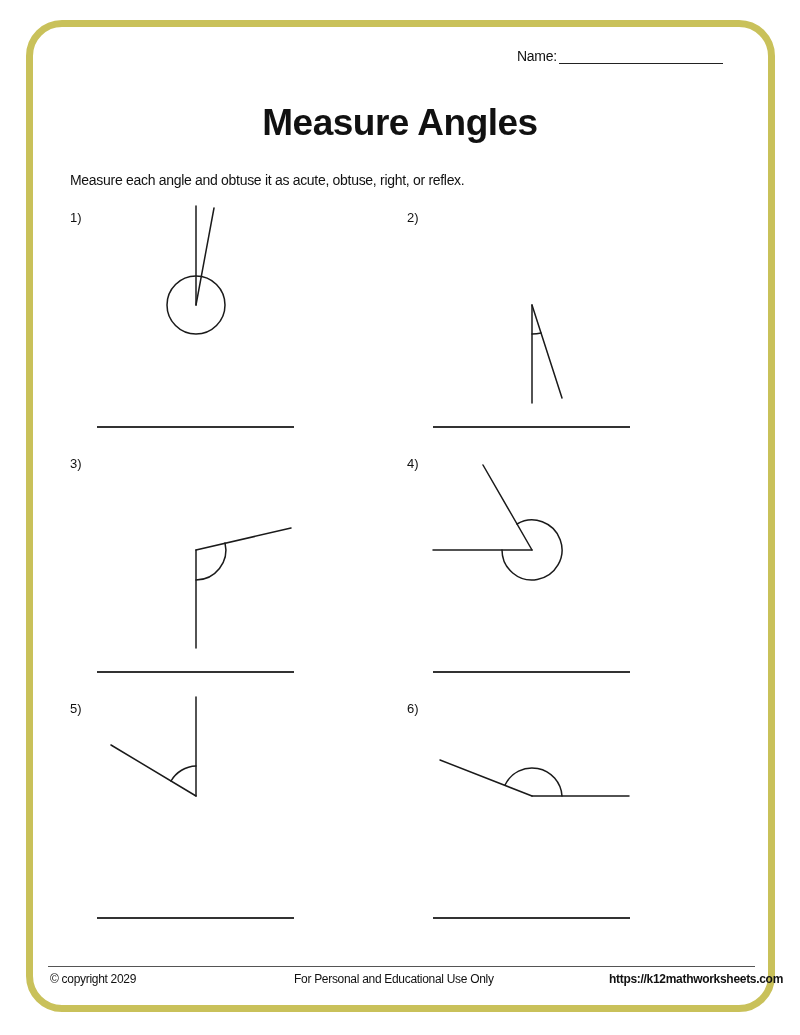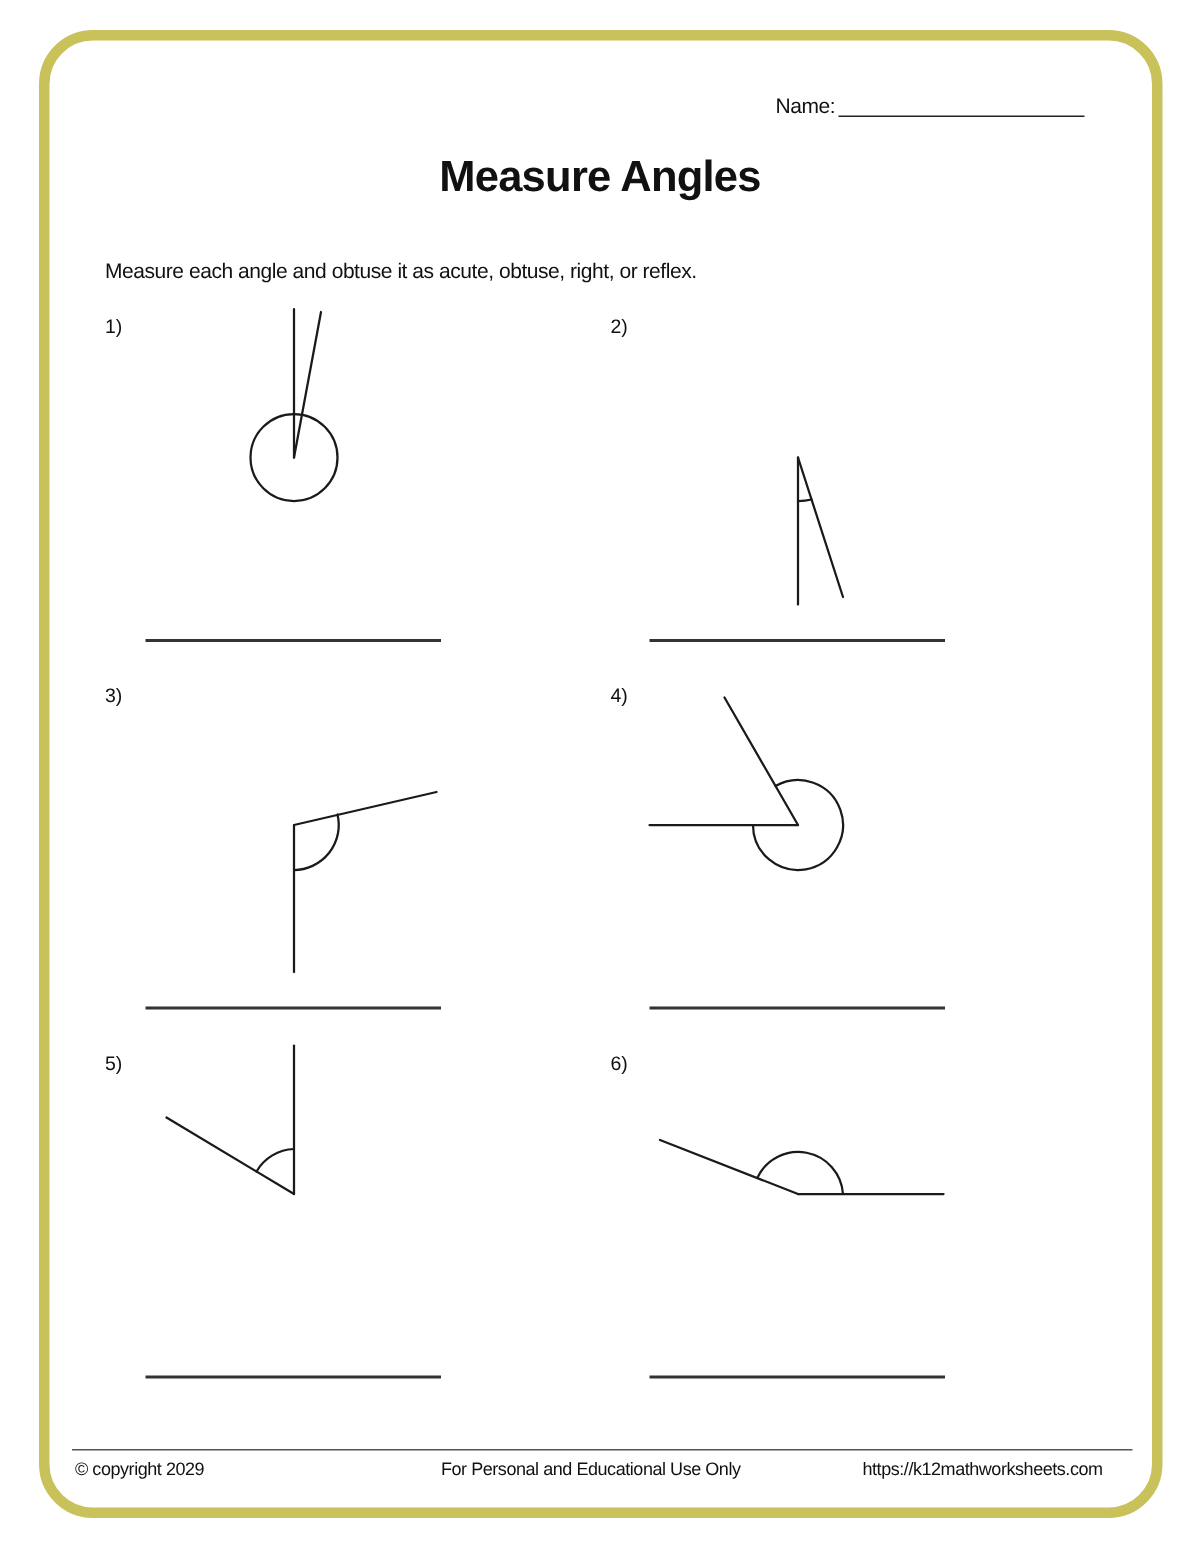--- a/index.html
+++ b/index.html
@@ -1,23 +1,23 @@
 <!DOCTYPE html>
 <html><head>
   <meta charset="utf-8">
   <style>
     html, body { margin: 0; padding: 0; background: #ffffff; }
     body { width: 800px; height: 1035px; position: relative; overflow: hidden;
            font-family: "Liberation Sans", "DejaVu Sans", sans-serif; color: #111; }
     .frame { position: absolute; left: 26px; top: 20px; width: 735px; height: 978px;
              border: 7px solid #c9c15a; border-radius: 36px; background: #fff; }
-    .name-line { position: absolute; top: 62px; left: 517px; font-size: 14px; letter-spacing: -0.3px; }
+    .name-line { position: absolute; top: 48px; left: 517px; font-size: 14px; letter-spacing: -0.3px; }
     .name-line .blank { display: inline-block; width: 164px; border-bottom: 1px solid #222; height: 14px; vertical-align: -3px; margin-left: 2px; }
     .title { position: absolute; top: 102px; left: 0; width: 800px; text-align: center;
-             font-size: 29px; font-weight: bold; letter-spacing: -0.5px; }
+             font-size: 37px; font-weight: bold; letter-spacing: -0.5px; }
     .instructions { position: absolute; top: 172px; left: 70px; font-size: 14px; letter-spacing: -0.3px; }
     .qnum { position: absolute; font-size: 13px; }
     svg.drawing { position: absolute; left: 0; top: 0; }
     .footer-rule { position: absolute; left: 48px; top: 966px; width: 707px; height: 0; border-top: 1px solid #555; }
     .footer { position: absolute; top: 972px; font-size: 12px; letter-spacing: -0.3px; }
   </style>
 </head>
 <body>
 
 <div class="frame"></div>
@@ -82,13 +82,13 @@
     <line x1="97" y1="672" x2="294" y2="672"></line>
     <line x1="433" y1="672" x2="630" y2="672"></line>
     <line x1="97" y1="918" x2="294" y2="918"></line>
     <line x1="433" y1="918" x2="630" y2="918"></line>
   </g>
 </svg>
 
 <div class="footer-rule"></div>
 <div class="footer" style="left:50px;">© copyright 2029</div>
 <div class="footer" style="left:294px;text-align:right;">For Personal and Educational Use Only</div>
-<div class="footer" style="left:575px;">https://k12mathworksheets.com</div>
+<div class="footer" style="left:609px;font-weight:bold;">https://k12mathworksheets.com</div>
 
 </body></html>

